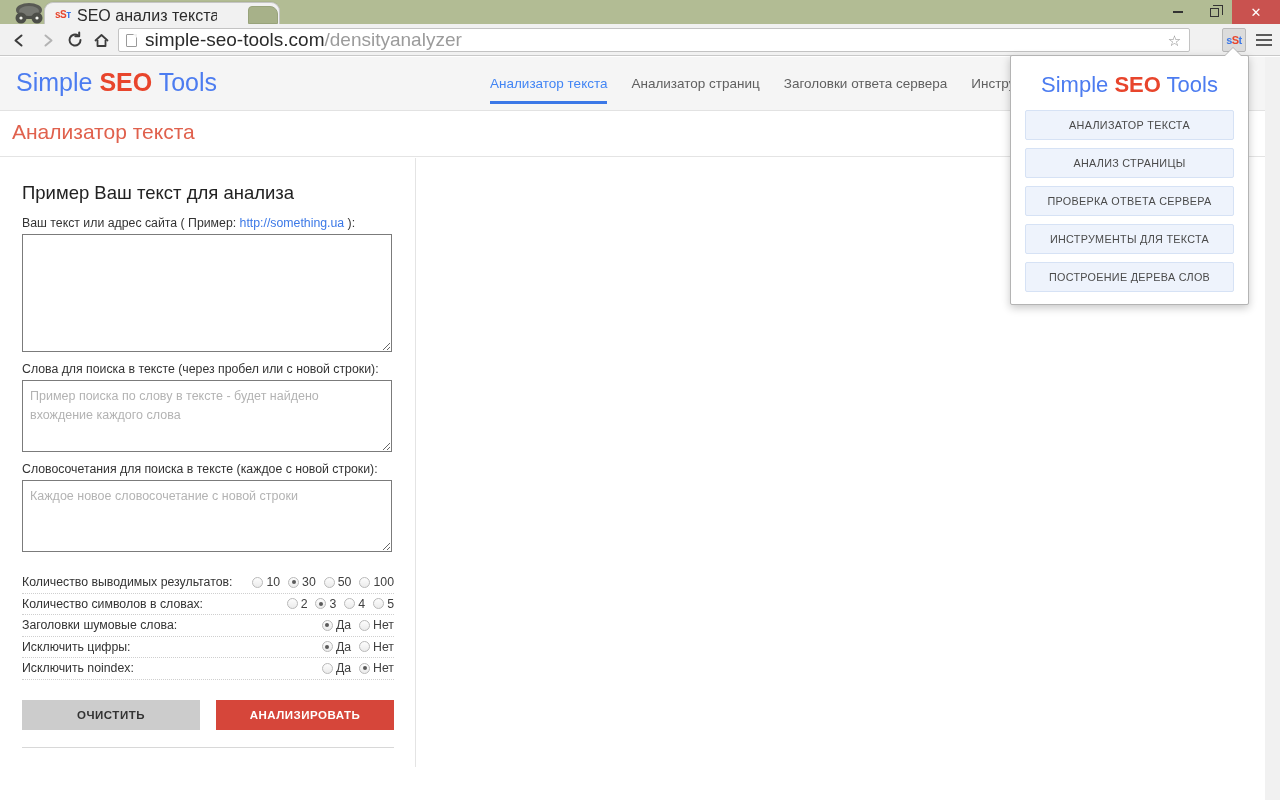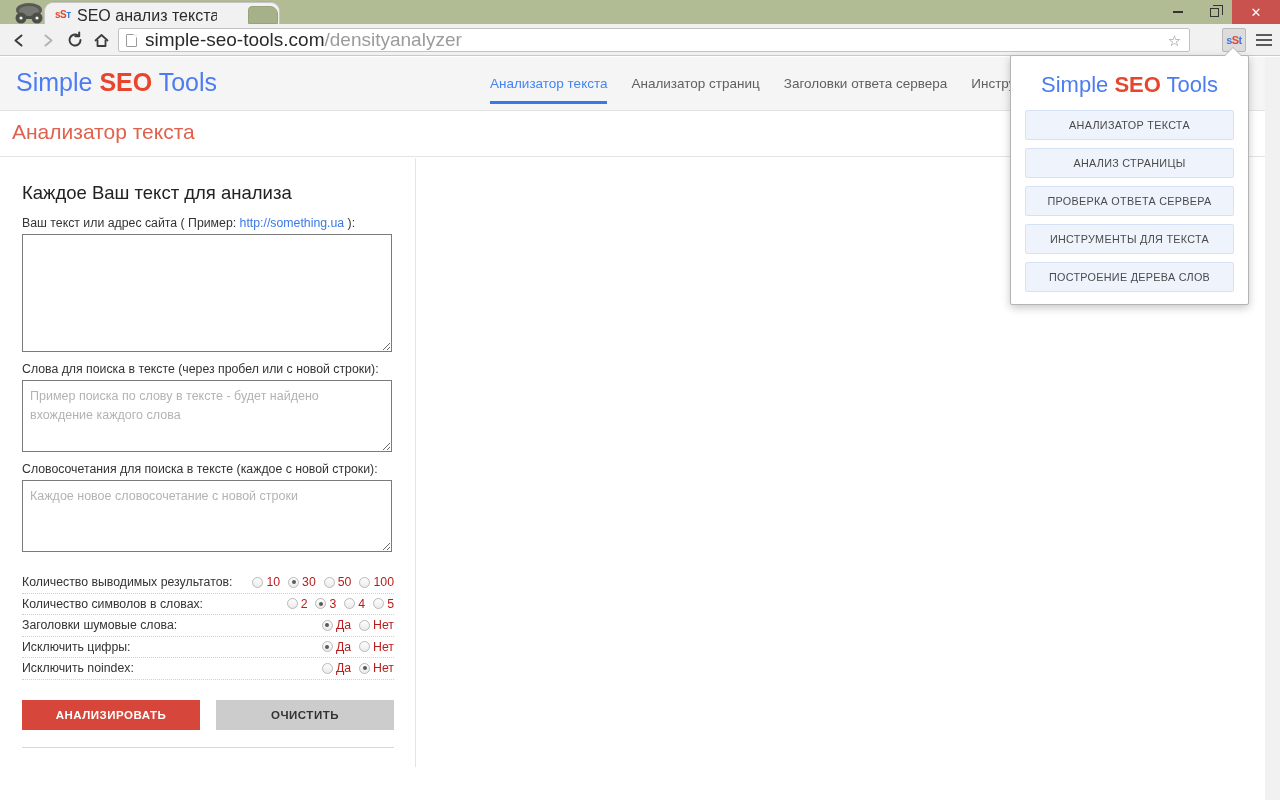--- a/index.html
+++ b/index.html
@@ -369,21 +369,21 @@
     flex: 0 0 auto;
   }
   .radio.on::after {
     content: "";
     position: absolute;
     left: 2.5px; top: 2.5px;
     width: 4px; height: 4px;
     border-radius: 50%;
     background: #5a5a5a;
   }
-  .choice-text { font-size: 12.3px; color: #b91c1c; }
+  .choice-text { font-size: 12.3px; color: #404040; }
 
   .btn-row {
     margin-top: 20px;
     display: flex;
     gap: 16px;
   }
   .btn {
     height: 30px;
     border: none;
     font-family: "Liberation Sans", sans-serif;
@@ -560,21 +560,21 @@
       </div>
     </div>
 
     <div class="page-titlebar">
       <div class="page-title">Анализатор текста</div>
     </div>
 
     <div class="form-col">
       <div class="form-inner">
 
-        <h2 class="form-heading">Каждое Ваш текст для анализа</h2>
+        <h2 class="form-heading">Пример Ваш текст для анализа</h2>
 
         <div class="field-label"><span>Ваш текст или адрес сайта ( Пример: </span><span class="url-ex">http://something.ua</span><span> ):</span></div>
         <textarea class="ta ta-main" placeholder="" style=""></textarea>
 
         <div class="field-label">Слова для поиска в тексте (через пробел или с новой строки):</div>
         <textarea class="ta ta-words" placeholder="Пример поиска по слову в тексте - будет найдено вхождение каждого слова" style=""></textarea>
 
         <div class="field-label">Словосочетания для поиска в тексте (каждое с новой строки):</div>
         <textarea class="ta ta-phrases" placeholder="Каждое новое словосочетание с новой строки" style=""></textarea>
 
@@ -658,22 +658,22 @@
                 <span class="choice-text">Да</span>
               </span>
             <span class="choice">
                 <span class="radio on"></span>
                 <span class="choice-text">Нет</span>
               </span>
           </span>
         </div>
 
         <div class="btn-row">
+          <button class="btn btn-clear">ОЧИСТИТЬ</button>
           <button class="btn btn-analyze">АНАЛИЗИРОВАТЬ</button>
-          <button class="btn btn-clear">ОЧИСТИТЬ</button>
         </div>
 
         <div class="bottom-rule"></div>
       </div>
     </div>
 
     <div class="content-col"></div>
 
     <div class="scroll-strip"></div>
   </div>

